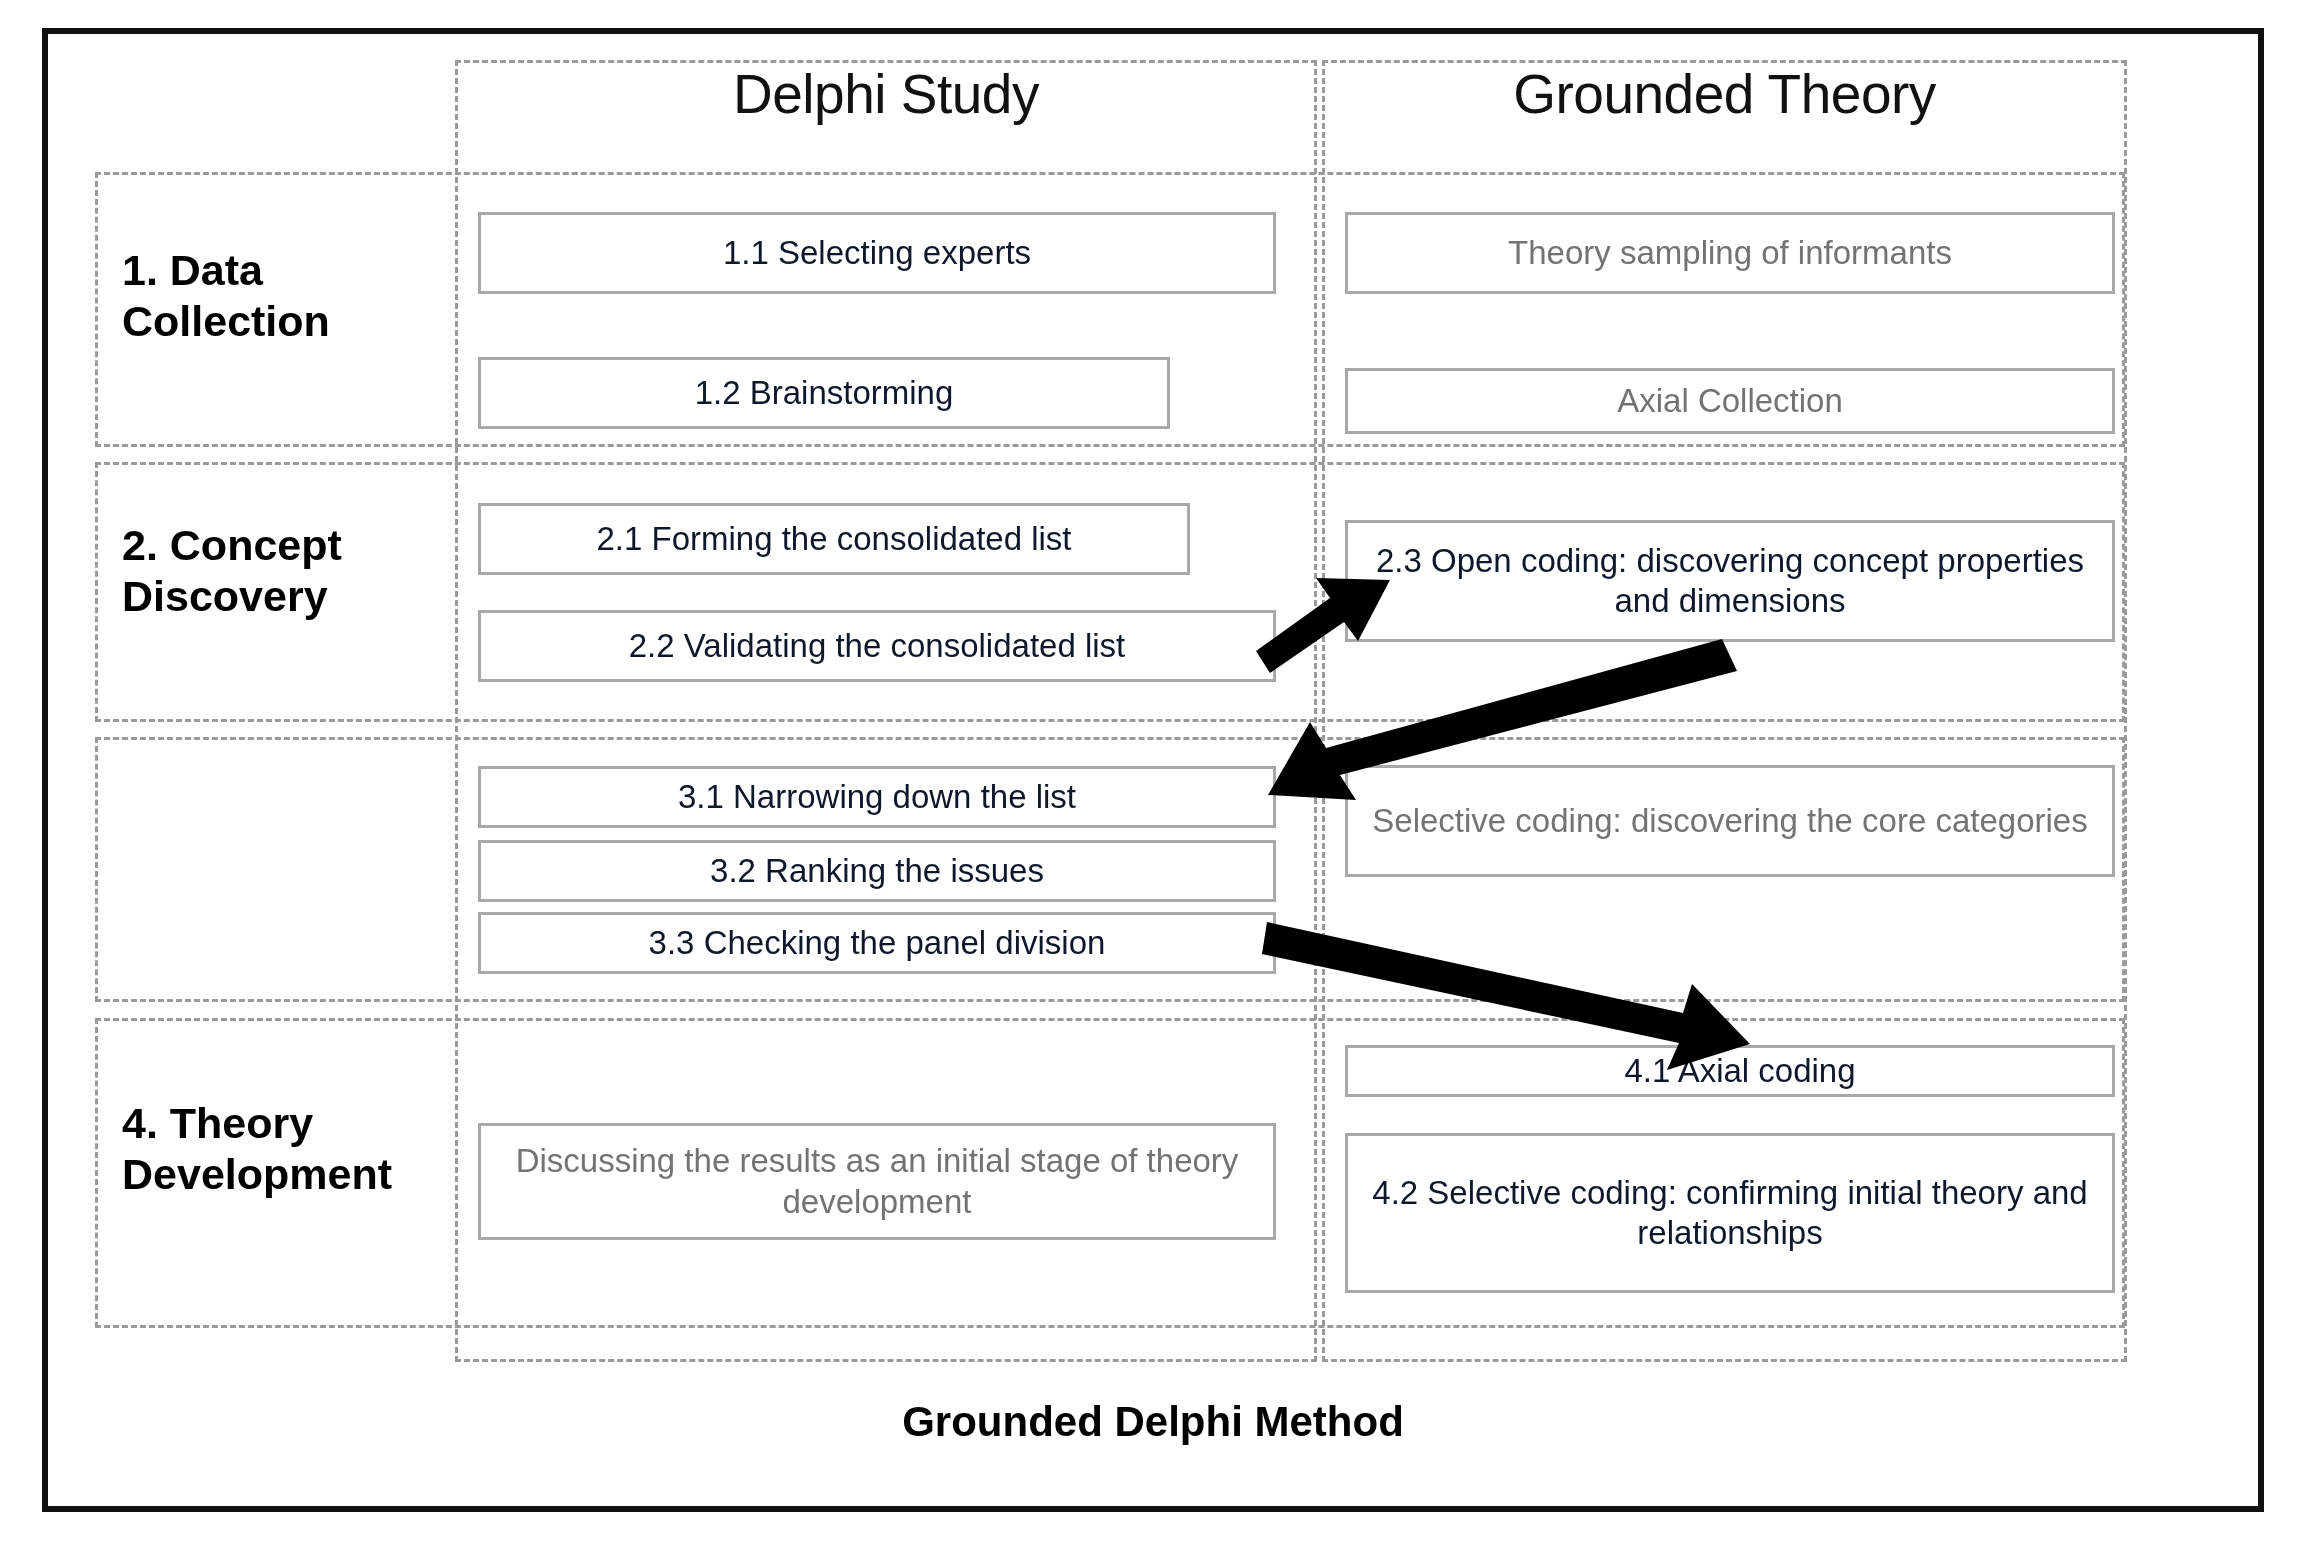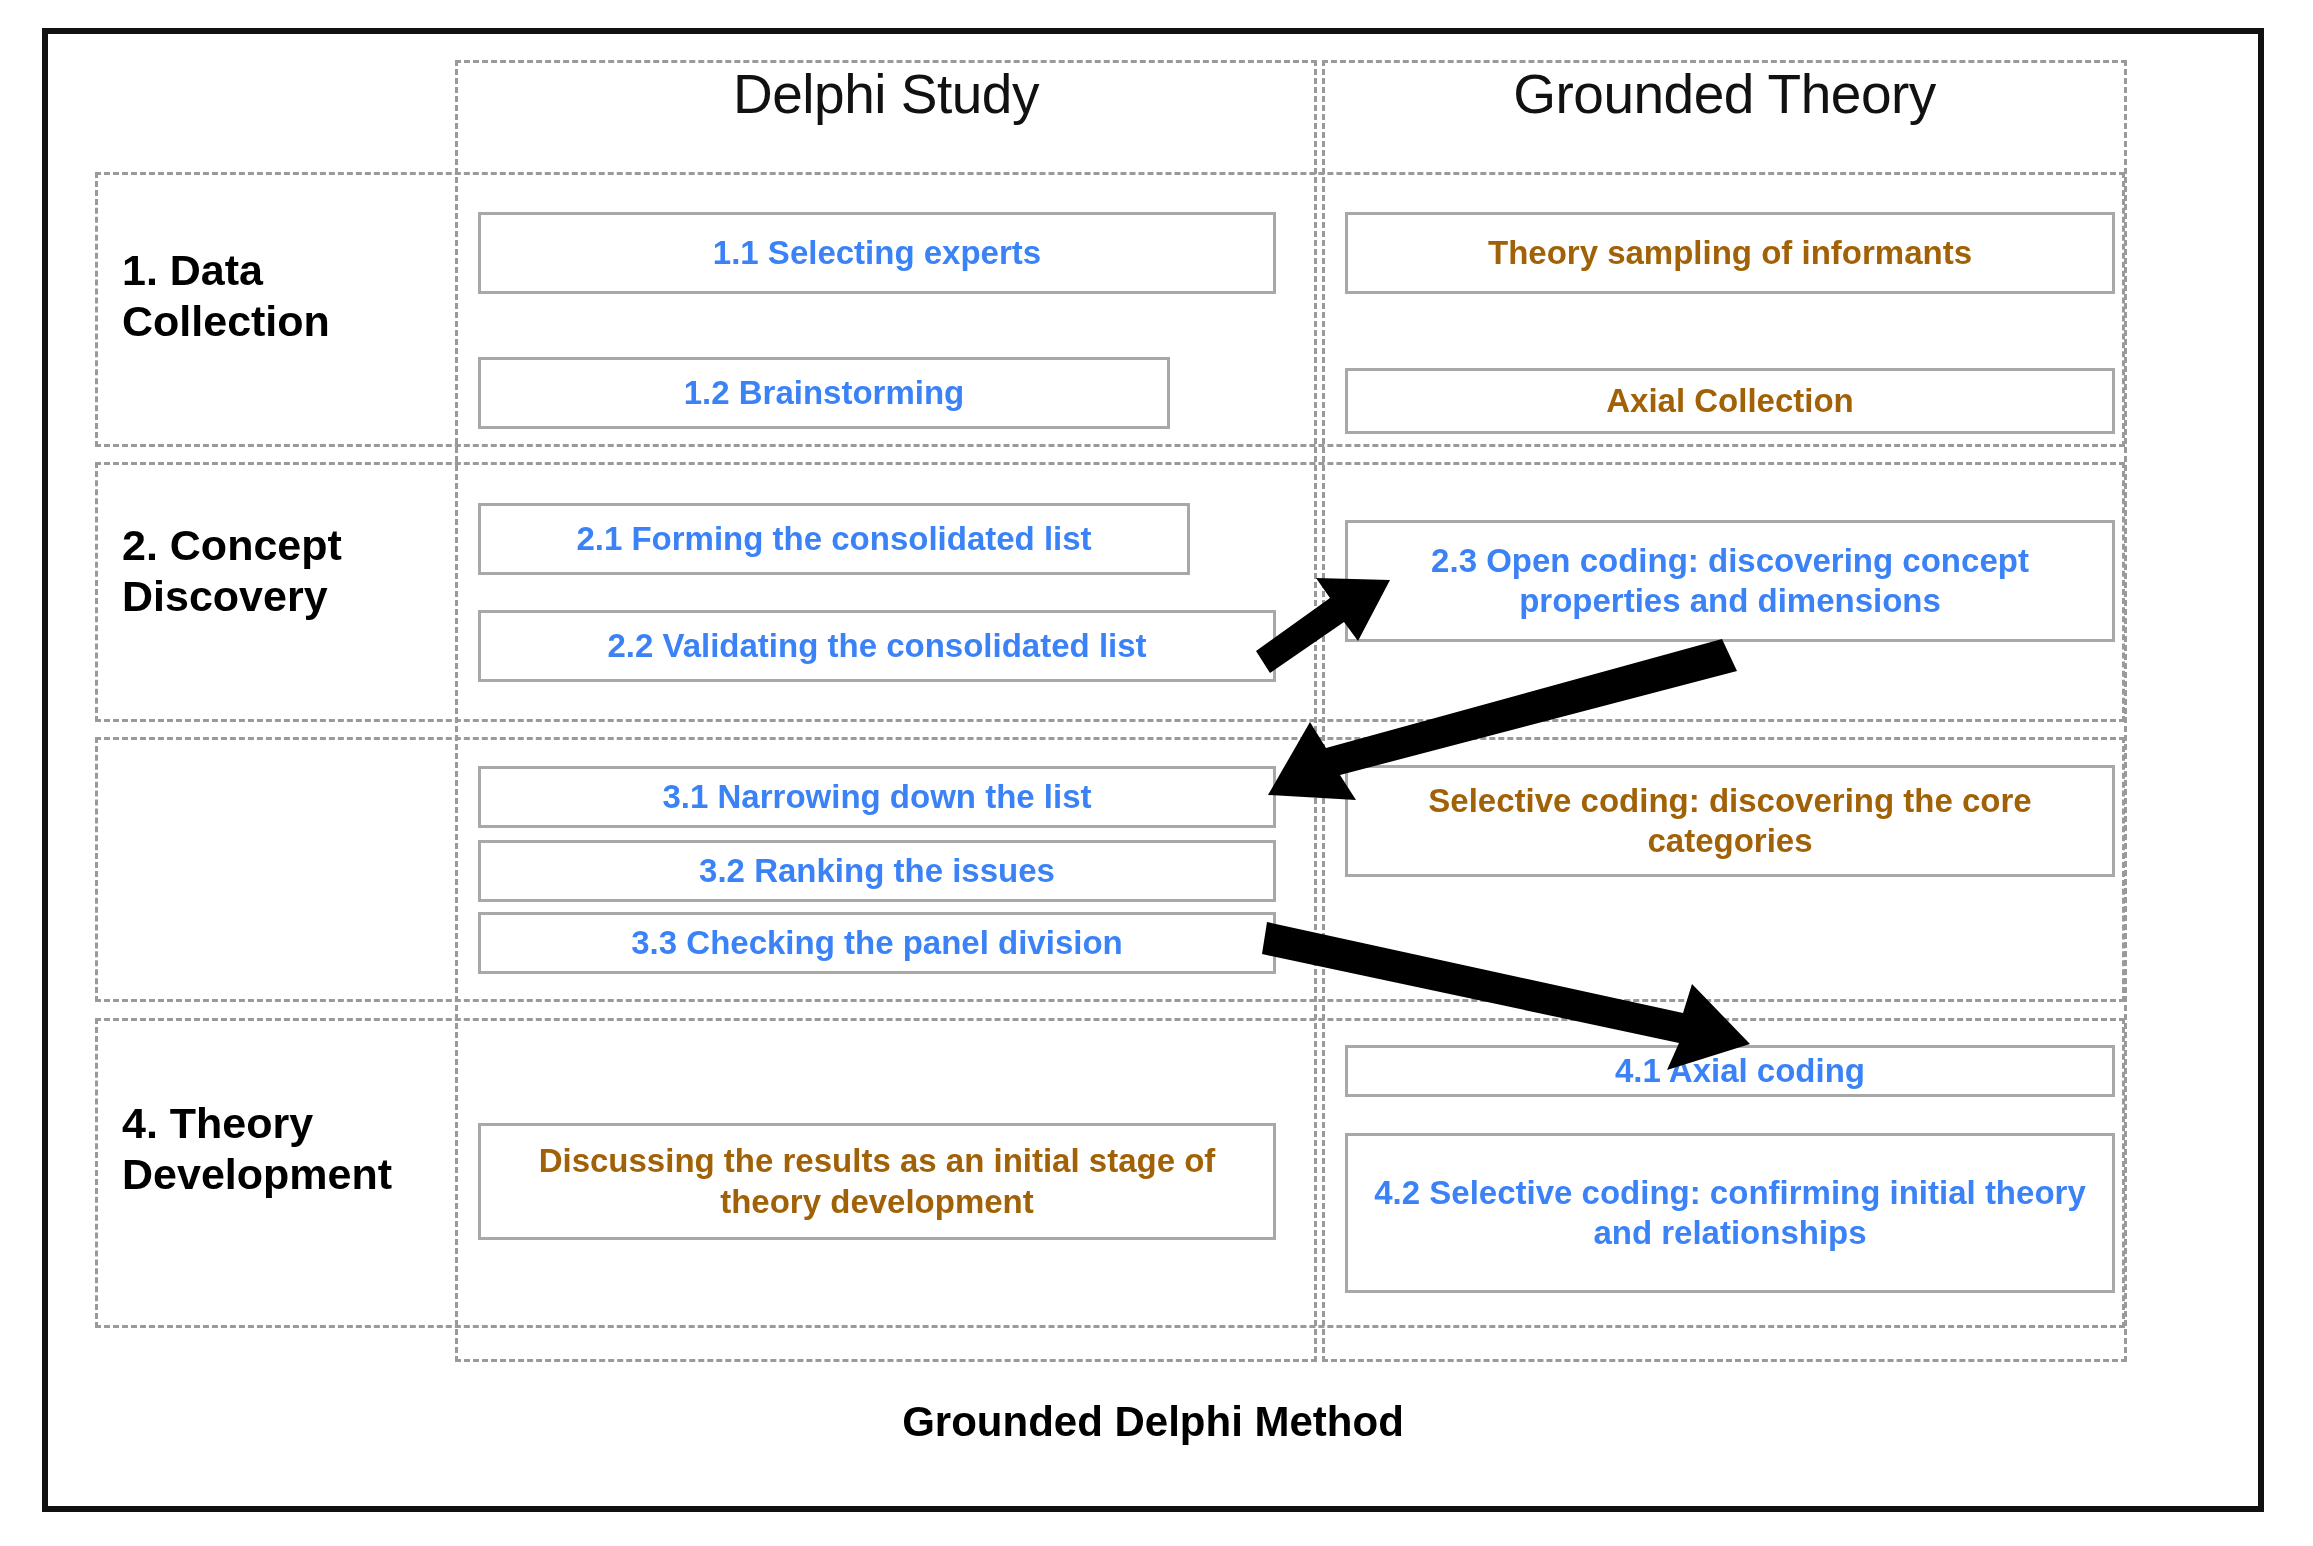--- a/index.html
+++ b/index.html
@@ -101,22 +101,22 @@
     text-align: center;
     z-index: 6;
     padding: 4px 10px;
   }
   .task-box .tb-text {
     font-size: 33px;
     line-height: 1.22;
     display: block;
     width: 100%;
   }
-  .task-box.bold .tb-text { font-weight: bold; color: #3b82f6; }
-  .task-box.muted .tb-text { font-weight: 700; color: #a16207; }
+  .task-box.bold .tb-text { font-weight: normal; color: #0f172a; }
+  .task-box.muted .tb-text { font-weight: 400; color: #737373; }
 
   
   .b-1-1 { left: 478px; top: 212px;  width: 798px; height: 82px; }
   .b-1-2 { left: 478px; top: 357px;  width: 692px; height: 72px; }
   .b-2-1 { left: 478px; top: 503px;  width: 712px; height: 72px; }
   .b-2-2 { left: 478px; top: 610px;  width: 798px; height: 72px; }
   .b-3-1 { left: 478px; top: 766px;  width: 798px; height: 62px; }
   .b-3-2 { left: 478px; top: 840px;  width: 798px; height: 62px; }
   .b-3-3 { left: 478px; top: 912px;  width: 798px; height: 62px; }
   .b-4-1 { left: 478px; top: 1123px; width: 798px; height: 117px; }

